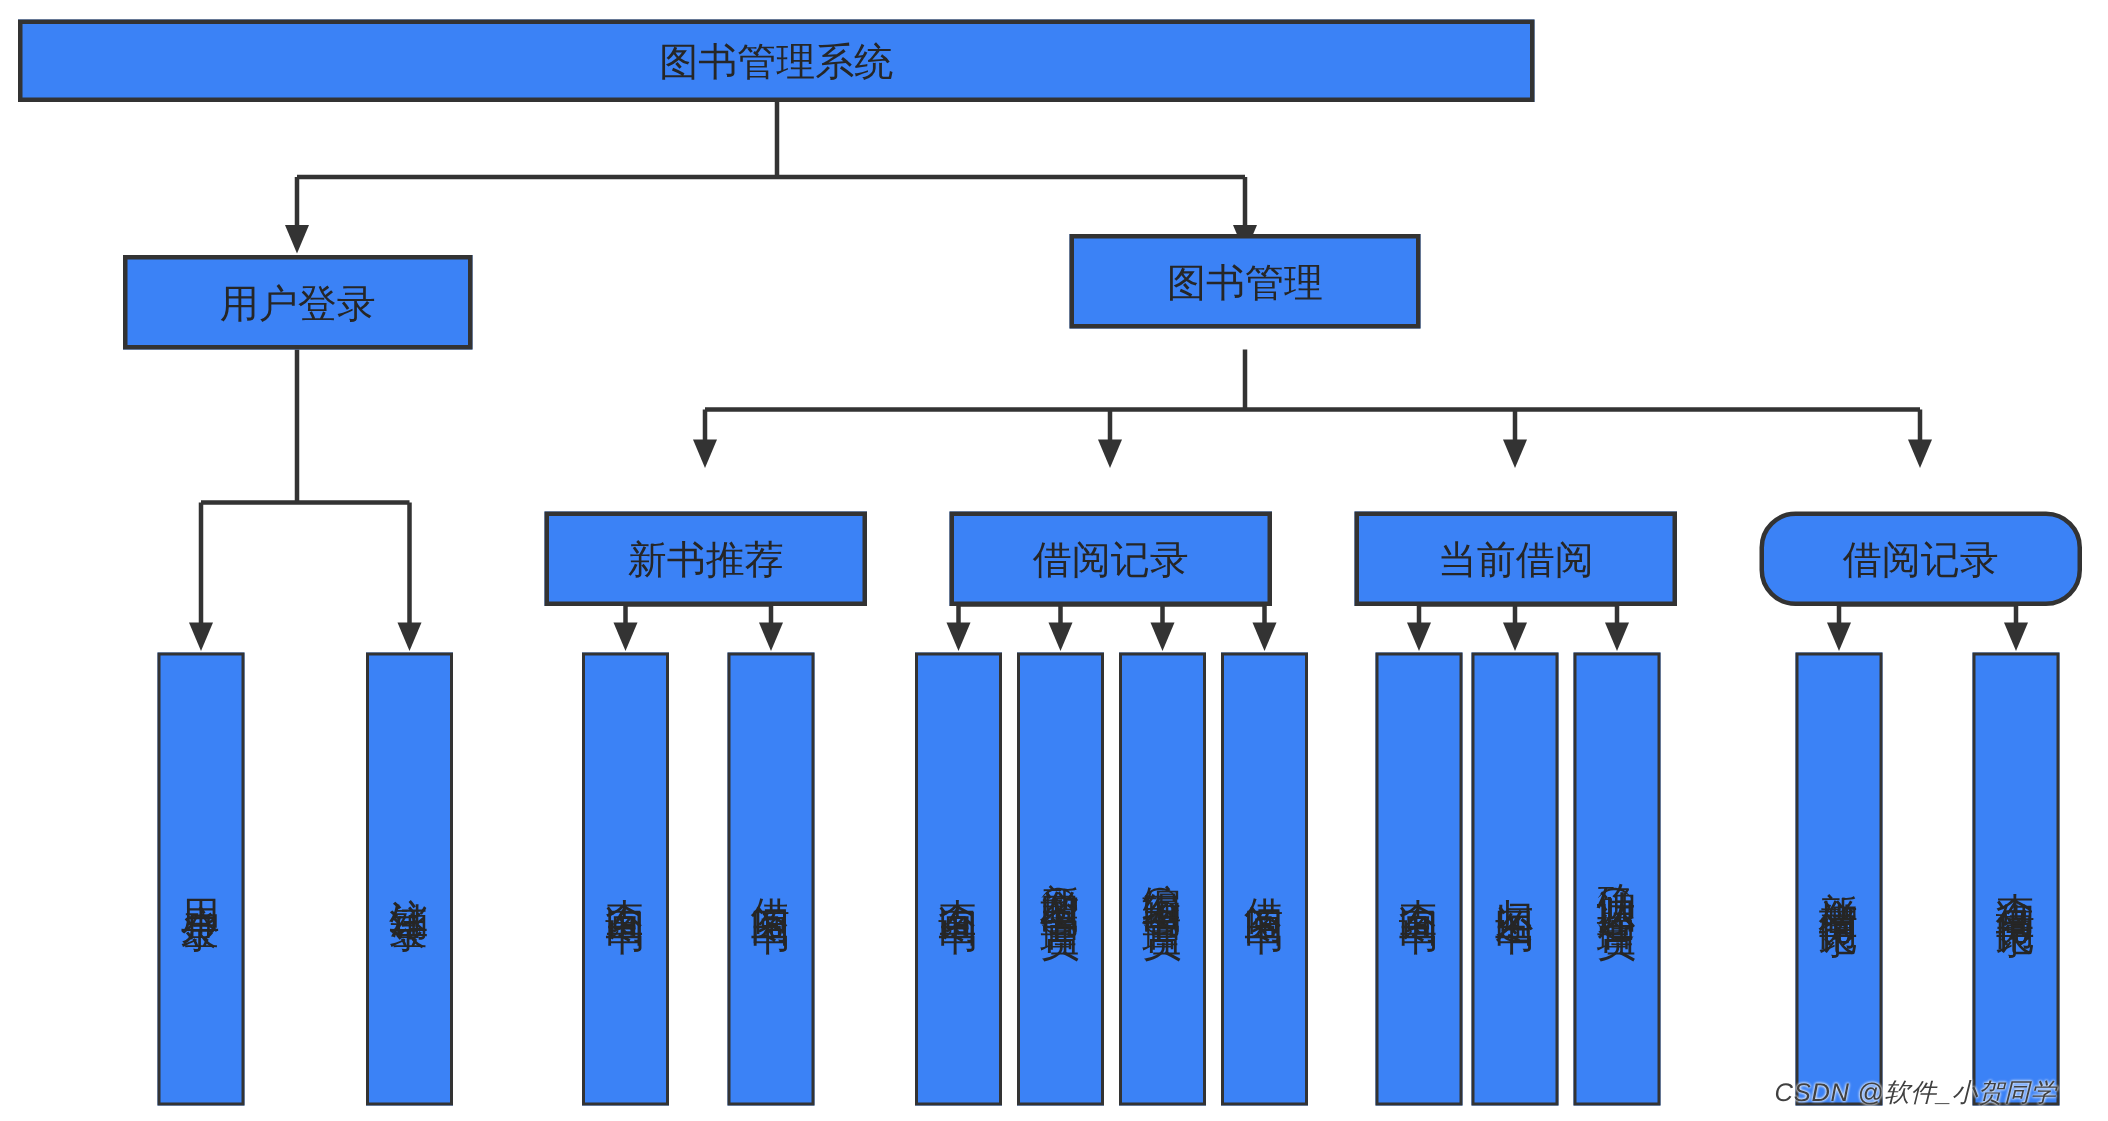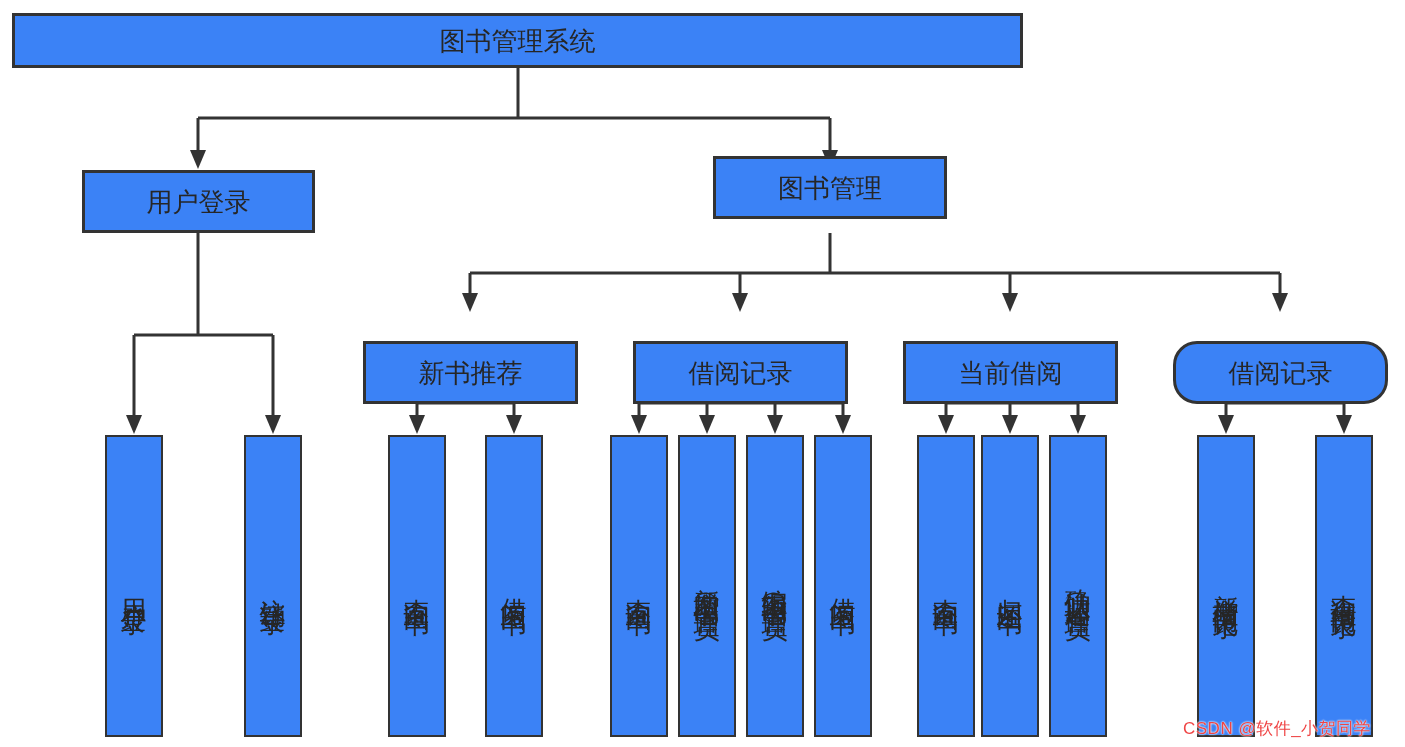--- a/index.html
+++ b/index.html
@@ -59,25 +59,26 @@
   .lf-c1 { left: 610px; }  .lf-c2 { left: 678px; }
   .lf-c3 { left: 746px; }  .lf-c4 { left: 814px; }
   .lf-d1 { left: 917px; }  .lf-d2 { left: 981px; }
   .lf-d3 { left: 1049px; }
   .lf-e1 { left: 1197px; } .lf-e2 { left: 1315px; }
   .watermark {
     position: absolute;
     left: 1183px;
     top: 717px;
     font-size: 17px;
-    color: #ef4444;
+    color: #404040;
     letter-spacing: 0.5px;
     white-space: nowrap;
     text-shadow: 0 0 2px #ffffff, 0 0 2px #ffffff;
     z-index: 5;
+    font-style: italic;
   }
 </style>
 </head>
 <body>
 
 <div id="stage">
 
   <svg id="connectors" viewBox="0 0 1405 747" xmlns="http://www.w3.org/2000/svg">
     <g stroke="#333333" stroke-width="3" fill="none">
       <path d="M518 68 V118 M198 118 H830 M198 118 V152 M830 118 V152"></path>

